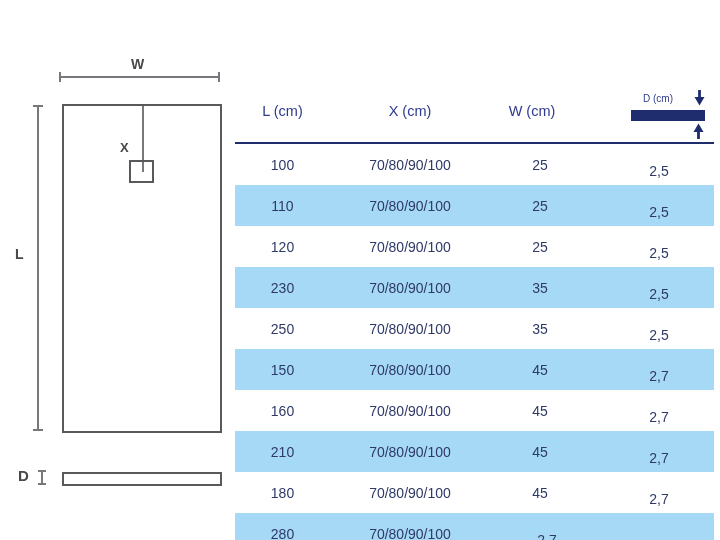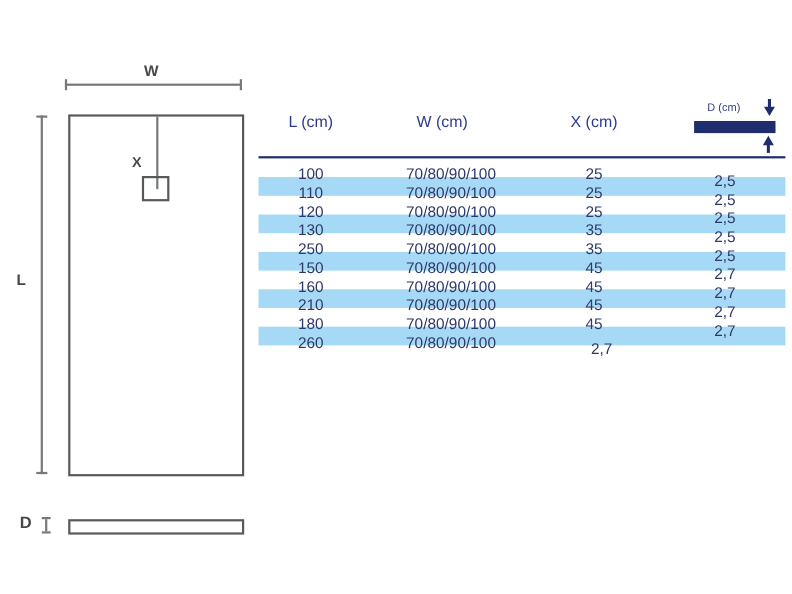--- a/index.html
+++ b/index.html
@@ -92,21 +92,21 @@
     padding: 0 9px 3px 0;
   }
   .d-line1 { display: flex; align-items: center; gap: 21px; color: var(--header-text); font-size: 10px; }
   .d-bar { width: 74px; height: 11px; background: var(--accent); margin: 4px 0 2px; }
   .arr { color: var(--accent); display: block; }
   .arr-up { margin-right: 1px; }
 
   .tbody .trow {
     display: grid;
     grid-template-columns: 95px 160px 100px 124px;
-    height: 17px;
+    height: 41px;
     align-items: center;
   }
   .tbody .trow.stripe { background: var(--stripe); }
   .cell { text-align: center; color: var(--cell-text); font-size: 14px; }
   .cell.c3 { padding-left: 14px; margin-top: 12px; }
 </style>
 </head>
 <body>
 
 <div class="canvas">
@@ -128,22 +128,22 @@
     <div class="dg-label x-label">X</div>
 
     <div class="dg-label d-label">D</div>
     <div class="ibeam"></div>
     <div class="side-rect"></div>
   </div>
 
   <div class="tbl">
     <div class="thead">
       <div class="th">L (cm)</div>
+      <div class="th">X (cm)</div>
       <div class="th th-w">W (cm)</div>
-      <div class="th">X (cm)</div>
       <div class="th-d">
         <div class="d-line1">
           <span>D (cm)</span>
           <svg class="arr" width="11" height="16" viewBox="0 0 11 16">
             <rect x="4.1" y="0" width="2.8" height="8" fill="currentColor"></rect>
             <polygon points="0.5,7 10.5,7 5.5,15.5" fill="currentColor"></polygon>
           </svg>
         </div>
         <div class="d-bar"></div>
         <svg class="arr arr-up" width="11" height="16" viewBox="0 0 11 16">
@@ -165,21 +165,21 @@
           <div class="cell c2">25</div>
           <div class="cell c3">2,5</div>
         </div>
         <div class="trow">
           <div class="cell c0">120</div>
           <div class="cell c1">70/80/90/100</div>
           <div class="cell c2">25</div>
           <div class="cell c3">2,5</div>
         </div>
         <div class="trow stripe">
-          <div class="cell c0">130</div>
+          <div class="cell c0">230</div>
           <div class="cell c1">70/80/90/100</div>
           <div class="cell c2">35</div>
           <div class="cell c3">2,5</div>
         </div>
         <div class="trow">
           <div class="cell c0">250</div>
           <div class="cell c1">70/80/90/100</div>
           <div class="cell c2">35</div>
           <div class="cell c3">2,5</div>
         </div>
@@ -201,20 +201,20 @@
           <div class="cell c2">45</div>
           <div class="cell c3">2,7</div>
         </div>
         <div class="trow">
           <div class="cell c0">180</div>
           <div class="cell c1">70/80/90/100</div>
           <div class="cell c2">45</div>
           <div class="cell c3">2,7</div>
         </div>
         <div class="trow stripe">
-          <div class="cell c0">260</div>
+          <div class="cell c0">280</div>
           <div class="cell c1">70/80/90/100</div>
           <div class="cell c3">2,7</div>
         </div>
       </div>
   </div>
 
 </div>
 
 </body></html>

